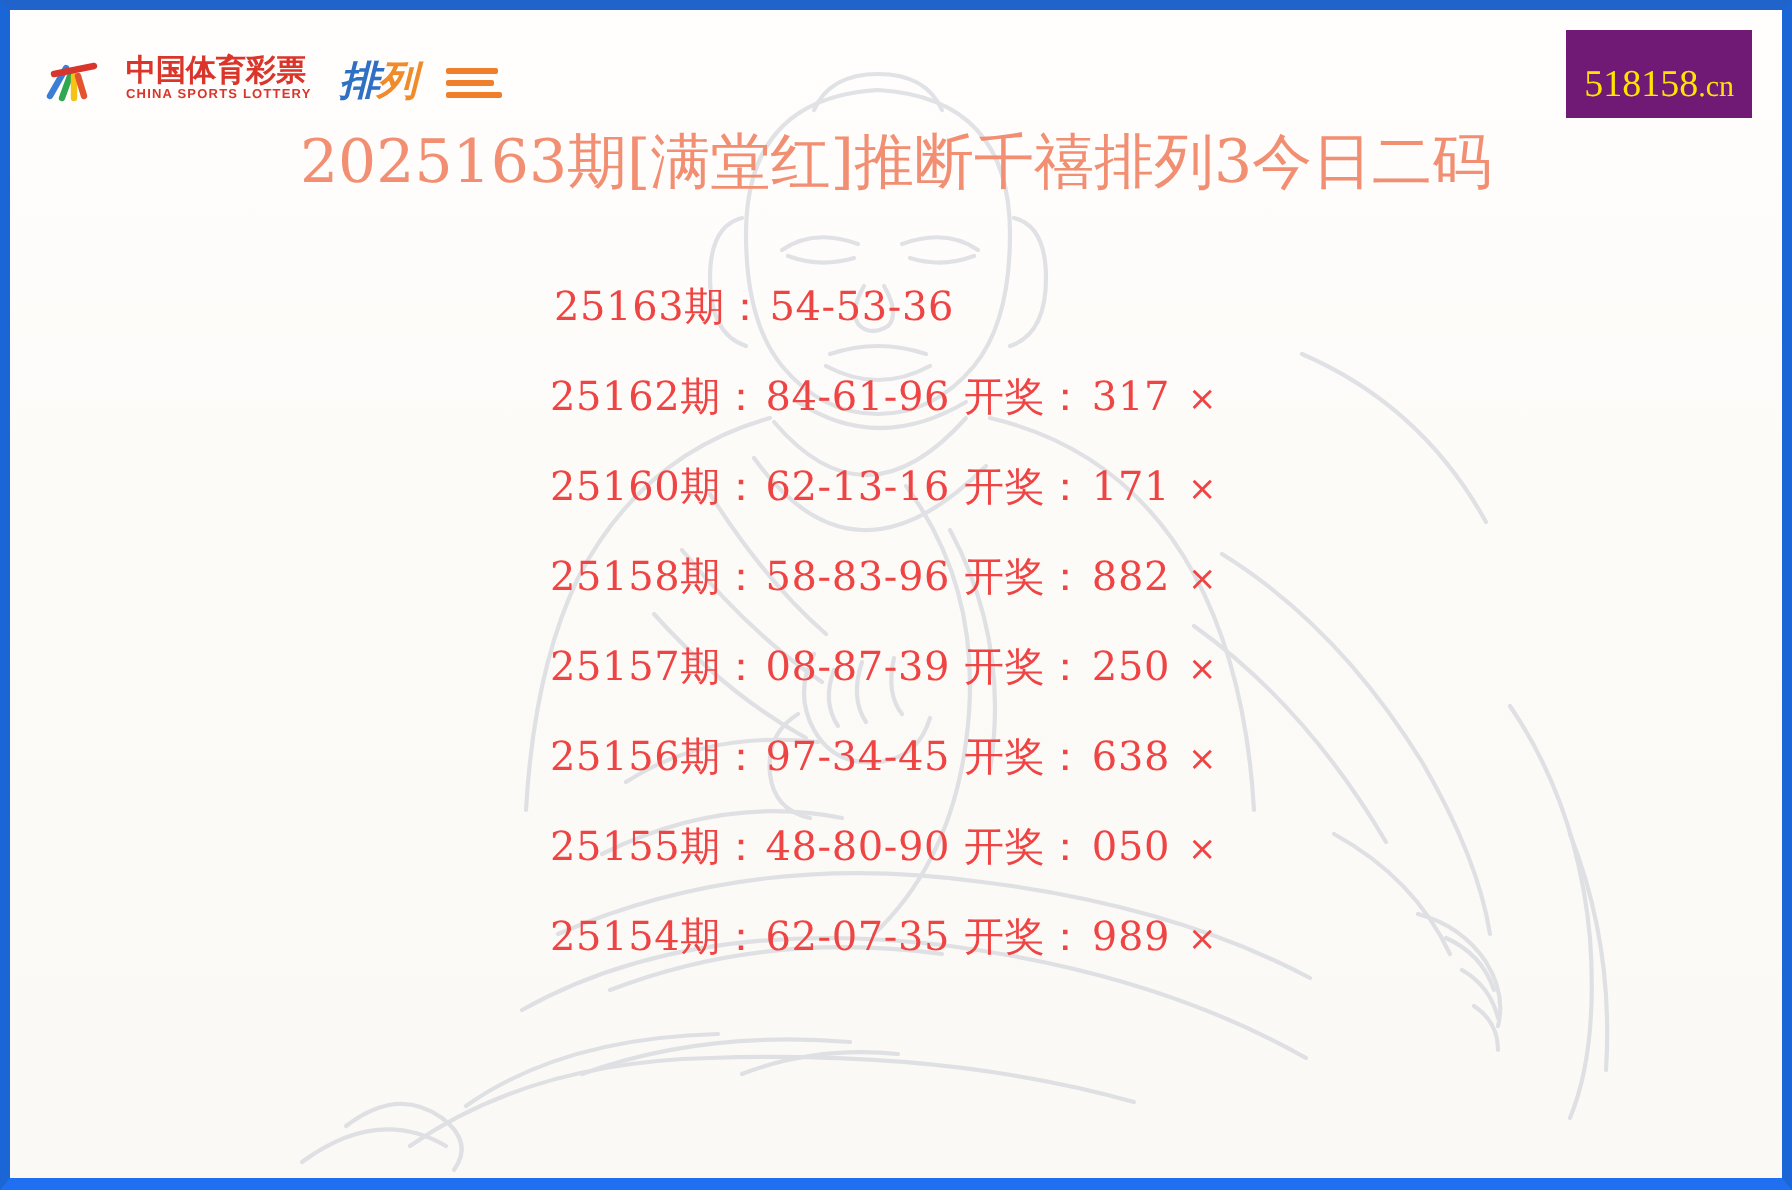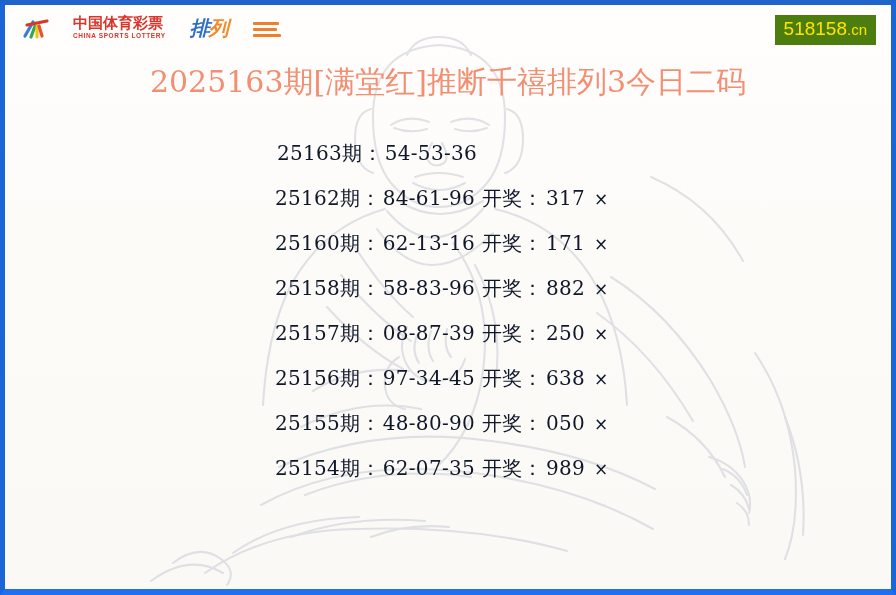--- a/index.html
+++ b/index.html
@@ -50,25 +50,25 @@
   
   #header {
     position: absolute;
     left: 0; top: 0;
     width: 886px;
     height: 50px;
   }
   #logo {
     position: absolute;
     left: 16px;
-    top: 6px;
+    top: 18px;
     height: 34px;
     display: flex;
     align-items: center;
-    gap: 22px;
+    gap: 12px;
   }
   #logo-mark { width: 30px; height: 26px; }
   #logo-words {
     display: flex;
     flex-direction: column;
     line-height: 1;
     justify-content: center;
   }
   #logo-cn {
     font-family: "DejaVu Sans", sans-serif;
@@ -113,24 +113,24 @@
     border-radius: 1px;
   }
   #logo-bars i:nth-child(1) { width: 26px; }
   #logo-bars i:nth-child(2) { width: 24px; }
   #logo-bars i:nth-child(3) { width: 28px; }
 
   #watermark-badge {
     position: absolute;
     right: 15px;
     top: 10px;
-    background: #4d7c0f;
+    background: #701a75;
     color: #ffe400;
-    padding: 3px 9px 4px 9px;
-    font-family: Liberation Sans, sans-serif;
+    padding: 17px 9px 4px 9px;
+    font-family: Liberation Serif, serif;
     font-size: 19px;
     line-height: 22px;
     letter-spacing: 0px;
     white-space: nowrap;
   }
   #watermark-badge .dom {
     font-size: 15px;
   }
 
   
@@ -152,21 +152,21 @@
   #rows {
     position: absolute;
     left: 0;
     top: 126px;
     width: 886px;
   }
   .row {
     height: 45px;
     line-height: 45px;
     padding-left: 270px;
-    color: #0f172a;
+    color: #ef4444;
     font-family: "DejaVu Serif", serif;
     font-size: 20px;
     white-space: nowrap;
     letter-spacing: 0.3px;
   }
   .row .period { }
   .row .colon { }
   .row .codes { margin-left: 2px; }
   .row .awardlabel { margin-left: 7px; text-align: center; }
   .row .award { margin-left: 3px; }

